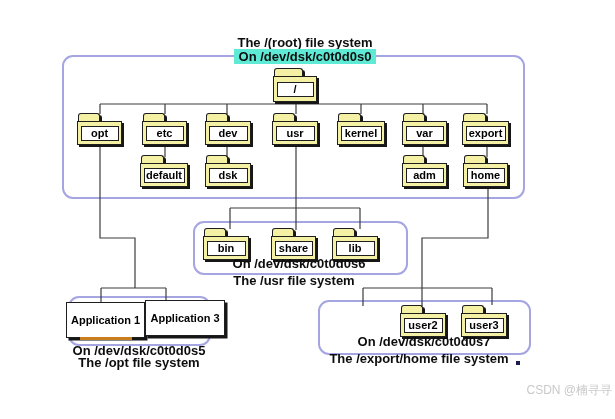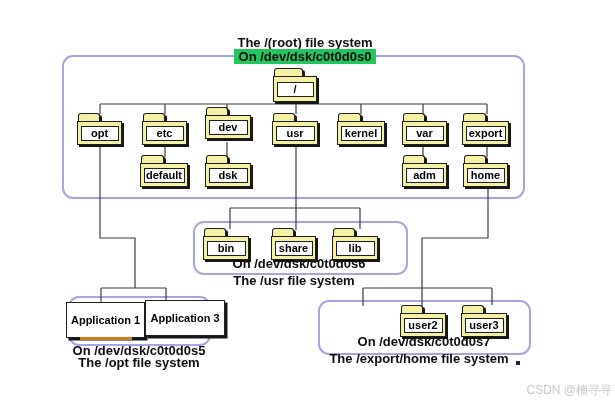--- a/index.html
+++ b/index.html
@@ -37,21 +37,21 @@
     box-shadow:2.5px 2.5px 0 #161616; display:flex; align-items:center;
     justify-content:center; font-weight:bold; font-size:11px; color:#000;
     white-space:nowrap;
   }
   .orange-bar { position:absolute; background:#c87d1e; }
   
   .cap {
     position:absolute; font-weight:bold; font-size:13px; line-height:13px;
     color:#0d0d0d; text-align:center; white-space:nowrap;
   }
-  .cap .wbg { background:#22c55e; padding:0 5px;text-align:center; }
+  .cap .wbg { background:#5eead4; padding:0 5px;text-align:center; }
   .wm {
     position:absolute; right:3px; top:382px; color:#c9c9c9; font-size:12px;
     white-space:nowrap;
   }
   .blue-dot { position:absolute; left:516px; top:361px; width:4px; height:4px; background:#1c1c50; }
 </style>
 </head>
 <body>
 
 <div class="canvas">
@@ -85,21 +85,21 @@
     <div class="body">
         <span class="flabel">opt</span>
       </div>
   </div>
   <div class="folder" style="left:142px;top:113px;width:45px">
     <div class="tab"></div>
     <div class="body">
         <span class="flabel">etc</span>
       </div>
   </div>
-  <div class="folder" style="left:205px;top:107px;width:46px">
+  <div class="folder" style="left:205px;top:113px;width:46px">
     <div class="tab"></div>
     <div class="body">
         <span class="flabel">dev</span>
       </div>
   </div>
   <div class="folder" style="left:272px;top:113px;width:46px">
     <div class="tab"></div>
     <div class="body">
         <span class="flabel">usr</span>
       </div>

